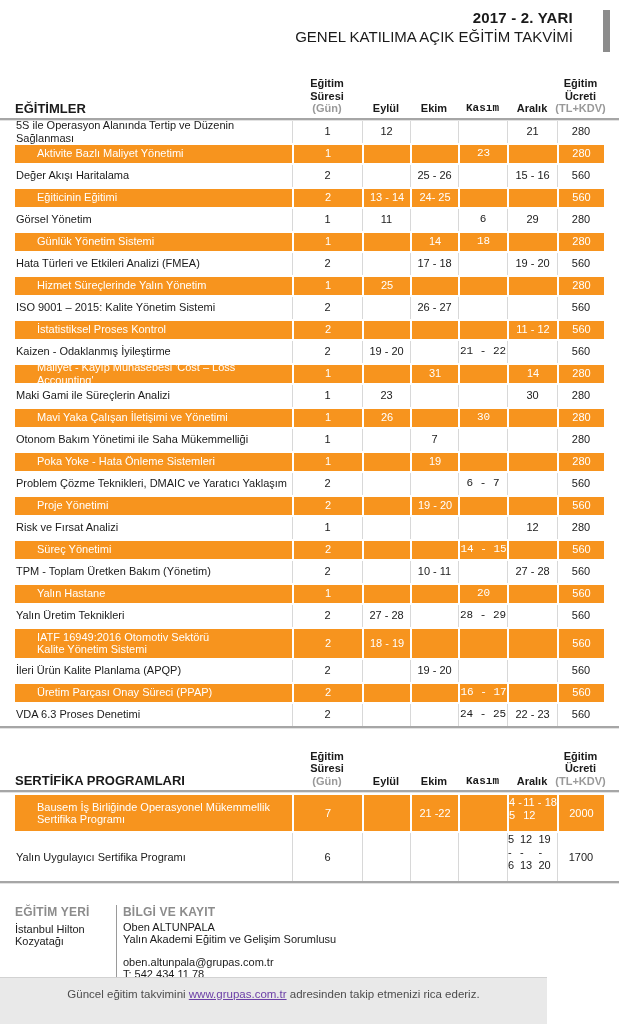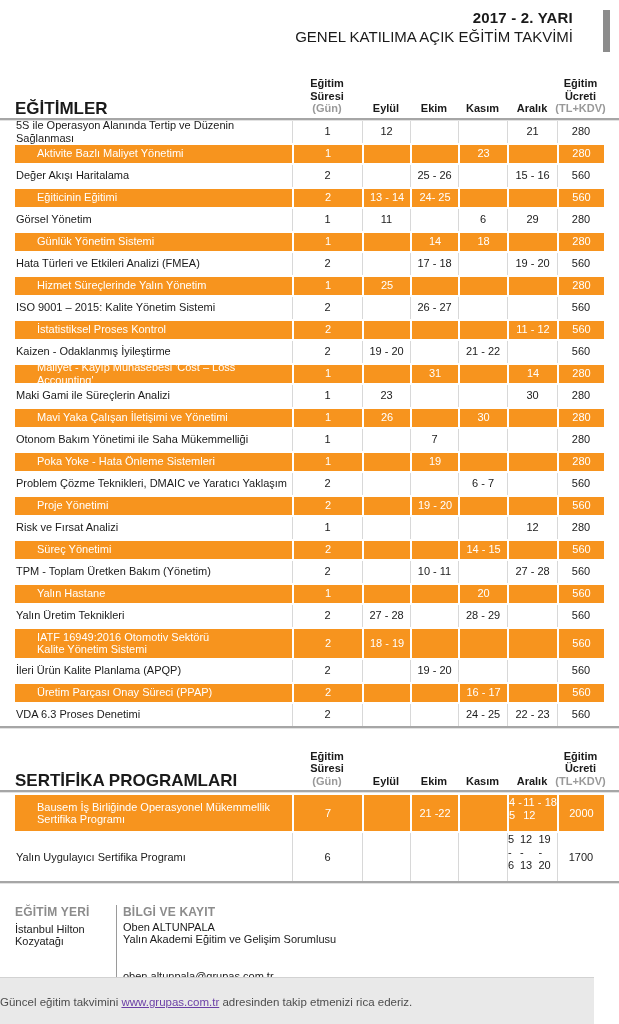--- a/index.html
+++ b/index.html
@@ -13,26 +13,26 @@
   .t2 { font-size:15px; margin-top:2px;text-align:right; }
   .t-bar { width:7px; height:42px; background:#8c8c8c; margin-left:7px; margin-top:1px; }
 
   
   .content { margin:0 15px; width:589px; }
   .rule { width:619px; height:3px; background:#a6a6a6; border-bottom:1px solid #e2e2e2; }
   .thead { display:flex; align-items:flex-end; padding-bottom:3px; }
   .cell  { display:flex; align-items:center; justify-content:center; font-size:11px; line-height:13px; }
   .c-name { flex:1; align-items:flex-start; flex-direction:column; justify-content:center; }
   .c-days { width:70px; }
-  .c-m1 { width:48px; } .c-m2 { width:48px; } .c-m3 { width:49px; } .c-m4 { width:50px; }
+  .c-m1 { width:48px; } .c-m2 { width:48px; } .c-m3 { width:49px;font-family:Liberation Mono, monospace; } .c-m4 { width:50px; }
   .c-fee { width:47px; }
   .th { flex-direction:column; justify-content:flex-end; font-weight:bold; font-size:11px; line-height:12.5px; text-align:center; white-space:nowrap; }
   .th span { display:block; }
   .th .gray { color:#999; }
-  .th-title { font-size:17px; font-weight:bold; align-self:flex-end; padding-bottom:0; justify-content:flex-end; }
+  .th-title { font-size:13px; font-weight:bold; align-self:flex-end; padding-bottom:0; justify-content:flex-end; }
 
   .row { display:flex; height:22px; }
   .row .cell { height:100%; }
   .row.two { height:33px; }
   .row.plain .cell + .cell { border-left:1px solid #d8d8d8; }
   .row.orange { background:#F7941E; border-top:2px solid #fff; border-bottom:2px solid #fff; color:#fff; }
   .row.orange .cell + .cell { border-left:2px solid #fff; }
   .row.plain  .c-name { padding-left:1px; }
   .row.orange .c-name { padding-left:22px; }
   .nl { display:block; line-height:12.5px; }
@@ -49,21 +49,21 @@
 
   
   .footer { display:flex; margin:21px 15px 0 15px; min-height:80px; }
   .f-left { width:102px; border-right:1px solid #9a9a9a; }
   .f-right { padding-left:6px; flex:1; }
   .f-label { font-size:12px; font-weight:bold; color:#8c8c8c; letter-spacing:.2px; }
   .f-line { font-size:11px; line-height:12px; margin-top:2px; }
   .f-left .f-line { margin-top:4px; }
   .f-gap { height:10px; }
 
-  .bottom-bar { position:absolute; left:0; bottom:0; width:594px; height:47px; background:#e9e9e9; border-top:1px solid #d2d2d2; text-align:left; font-size:11.5px; color:#4d4d4d; padding-top:18px; }
+  .bottom-bar { position:absolute; left:0; bottom:0; width:547px; height:47px; background:#e9e9e9; border-top:1px solid #d2d2d2; text-align:center; font-size:11.5px; color:#4d4d4d; padding-top:10px; }
   .link { color:#6B3FA6; text-decoration:underline; cursor:pointer; }
 </style>
 </head>
 <body>
 
 <div class="page">
 
   <div class="doc-title">
     <div class="t-lines">
       <div class="t1">2017 - 2. YARI</div>
@@ -483,21 +483,21 @@
   <div class="footer">
     <div class="f-left">
       <div class="f-label">EĞİTİM YERİ</div>
       <div class="f-line">İstanbul Hilton Kozyatağı</div>
     </div>
     <div class="f-right">
       <div class="f-label">BİLGİ VE KAYIT</div>
       <div class="f-line">Oben ALTUNPALA</div>
       <div class="f-line" style="margin-top:0;">Yalın Akademi Eğitim ve Gelişim Sorumlusu</div>
       <div class="f-gap"></div>
-      <div class="f-line" style="margin-top:15px;">oben.altunpala@grupas.com.tr</div>
+      <div class="f-line" style="margin-top:1px;">oben.altunpala@grupas.com.tr</div>
       <div class="f-line" style="margin-top:0;">T: 542 434 11 78</div>
     </div>
   </div>
 
   <div class="bottom-bar">
     <span><span>Güncel eğitim takvimini </span><a class="link">www.grupas.com.tr</a><span> adresinden takip etmenizi rica ederiz.</span></span>
   </div>
 
 </div>
 

